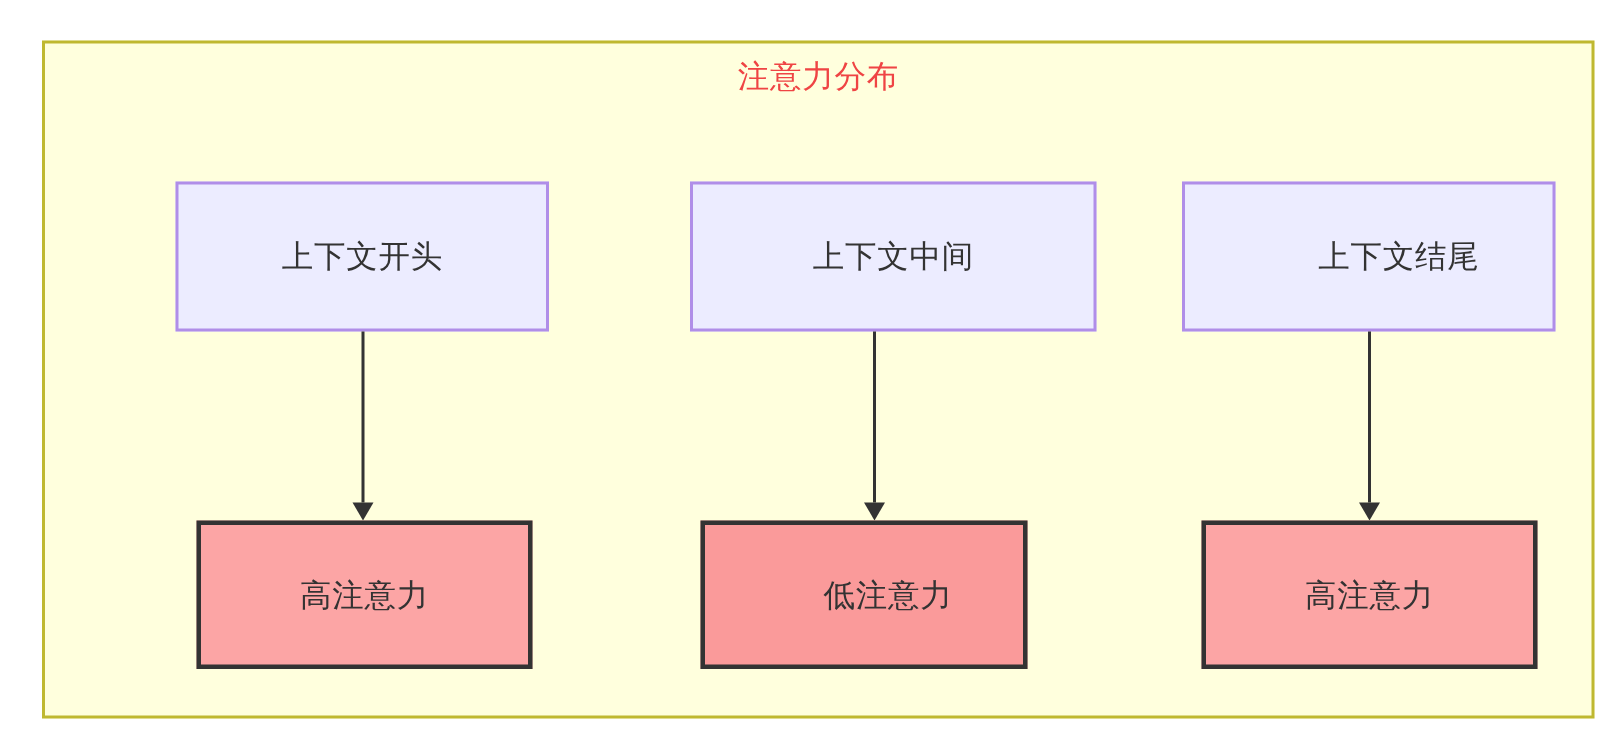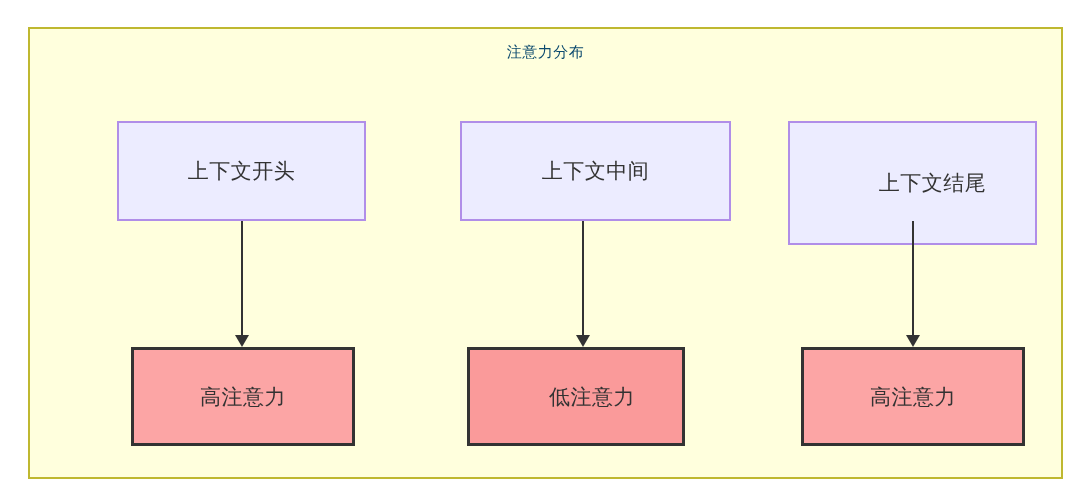--- a/index.html
+++ b/index.html
@@ -32,23 +32,23 @@
     border: 2px solid #bfb830;
     box-sizing: border-box;
   }
 
   .subgraph-title {
     position: absolute;
     left: 0;
     top: 9px;
     width: 100%;
     text-align: center;
-    font-size: 15px;
+    font-size: 21px;
     line-height: 28px;
-    color: #0c4a6e;
+    color: #ef4444;
     letter-spacing: 0.5px;
     white-space: nowrap;
   }
 
   
   .node {
     position: absolute;
     box-sizing: border-box;
     display: flex;
     align-items: center;
@@ -70,21 +70,21 @@
   }
 
   .node.low {
     background: #fa9a9a;
     border: 3px solid #333333;
   }
 
   
   #node-ctx-start { left: 87px;  top: 92px; width: 249px; height: 100px; }
   #node-ctx-mid   { left: 430px; top: 92px; width: 271px; height: 100px; }
-  #node-ctx-end   { left: 758px; top: 92px; width: 249px; height: 124px; padding-left: 40px; }
+  #node-ctx-end   { left: 758px; top: 92px; width: 249px; height: 100px; padding-left: 40px; }
 
   
   #node-attn-start { left: 101px; top: 318px; width: 224px; height: 99px; }
   #node-attn-mid   { left: 437px; top: 318px; width: 218px; height: 99px; padding-left: 32px; }
   #node-attn-end   { left: 771px; top: 318px; width: 224px; height: 99px; }
 
   
   .edge {
     position: absolute;
     top: 192px;

